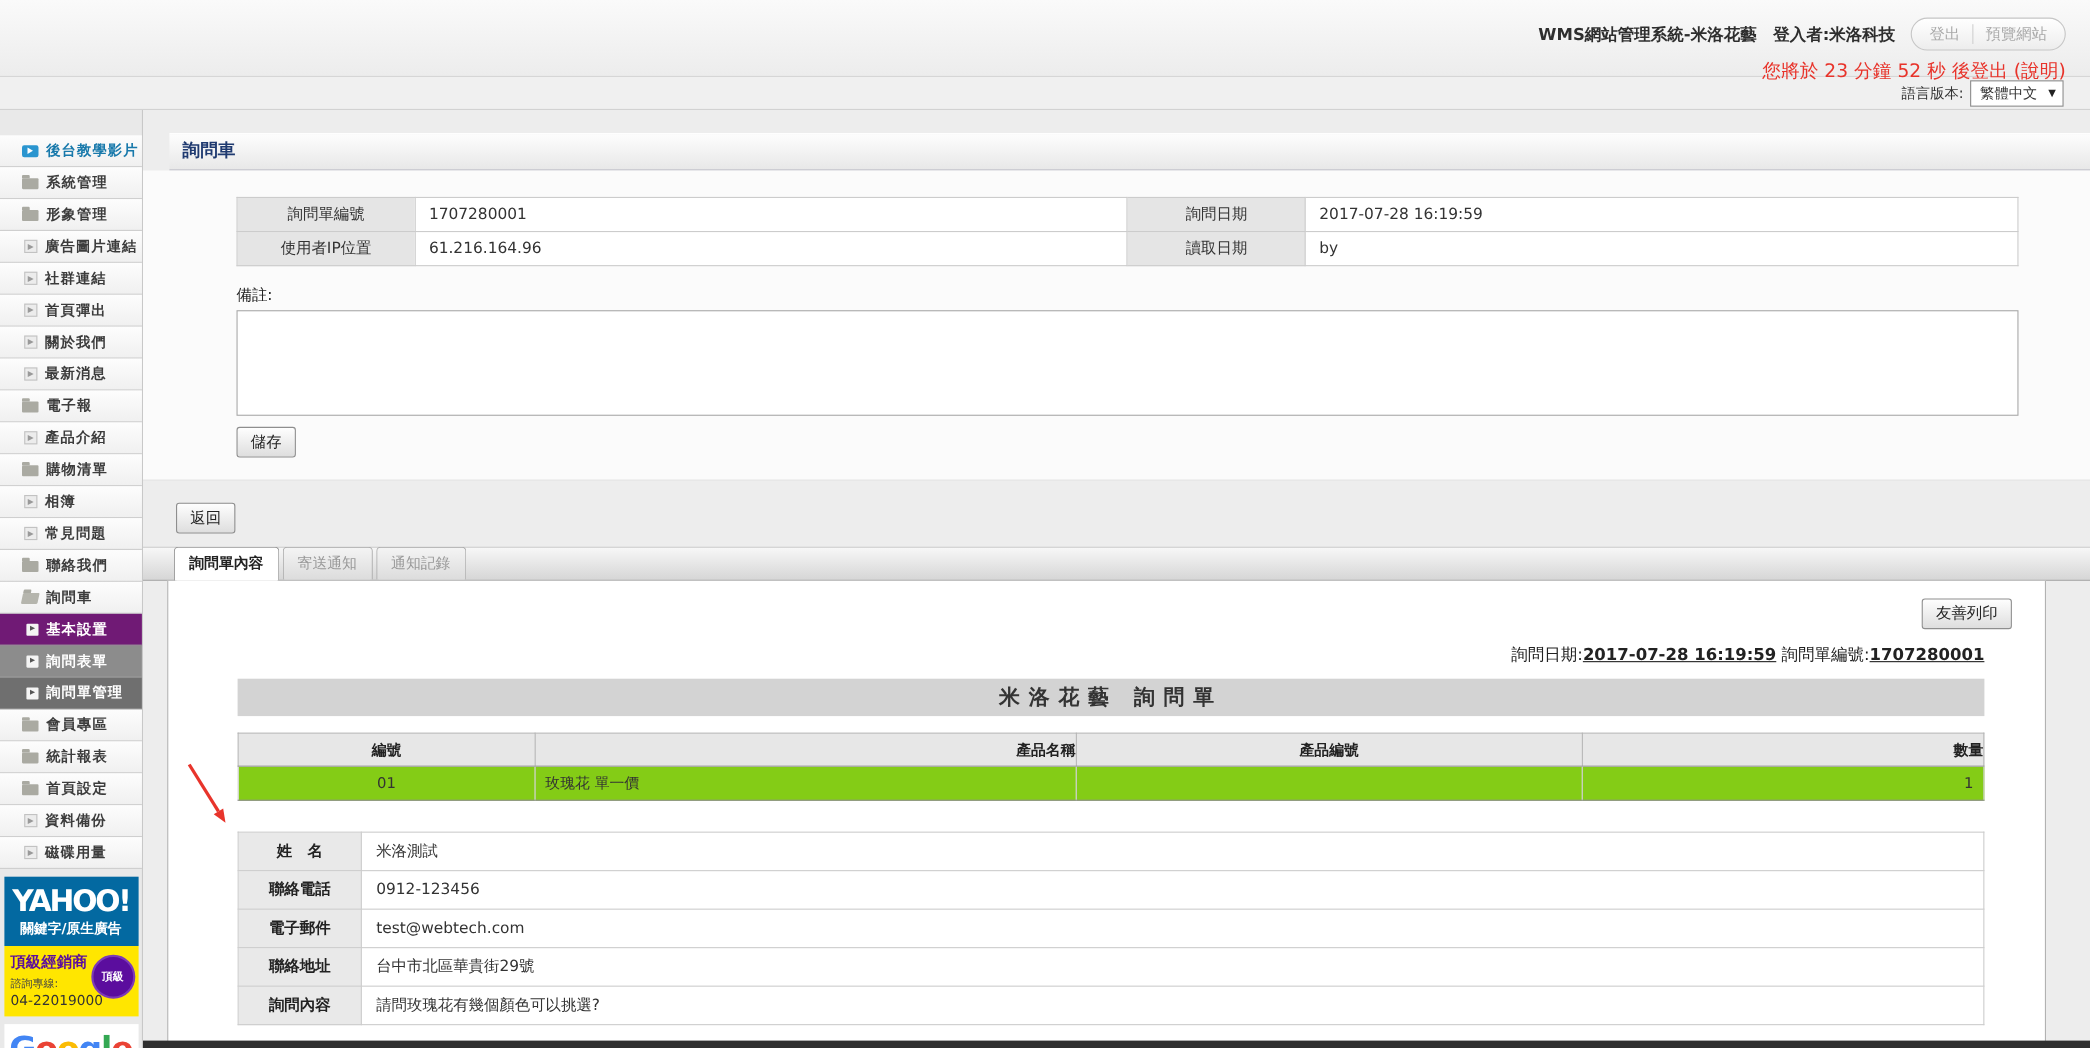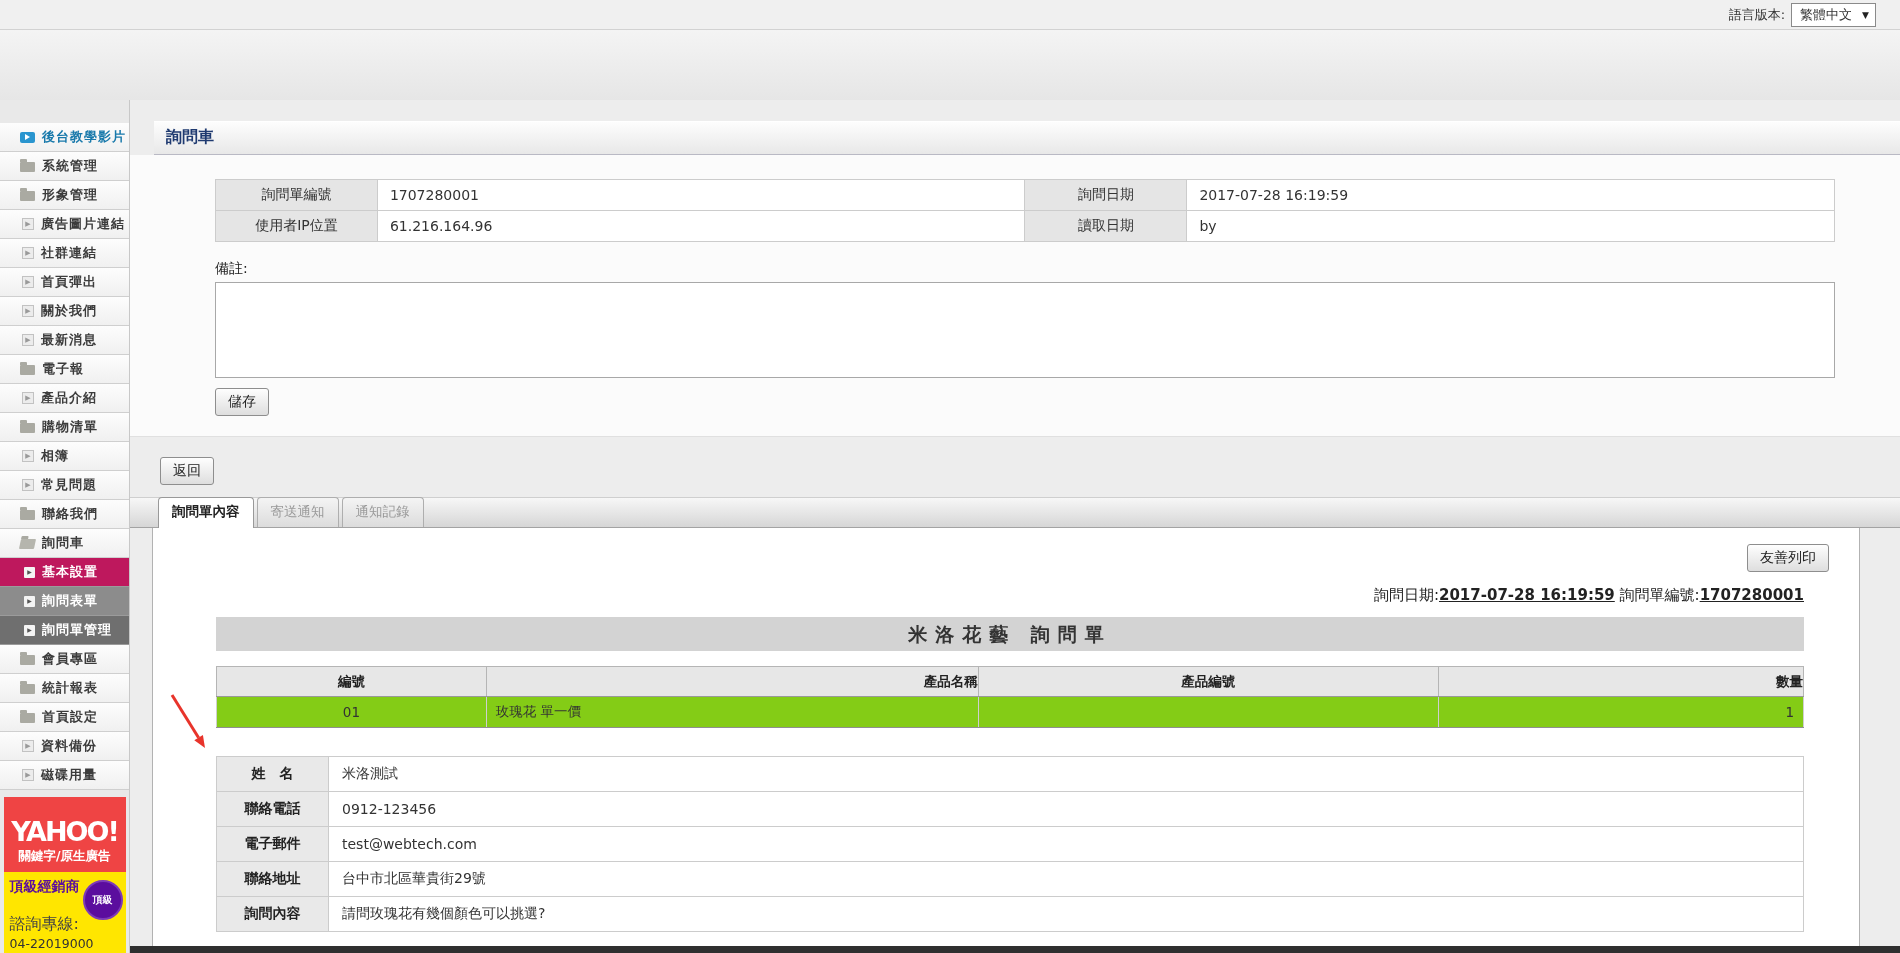--- a/index.html
+++ b/index.html
@@ -46,34 +46,34 @@
     border-top:3px solid transparent; border-bottom:3px solid transparent; }
   .ico-folder { width:15px; height:10px; background:#aaaaa2; border-radius:1px; position:relative; margin-top:2px; }
   .ico-folder::before { content:""; position:absolute; top:-3px; left:0; width:7px; height:3px;
     background:#aaaaa2; border-radius:1px 1px 0 0; }
   .ico-folder.open { transform:skewX(-12deg); background:#b5b5ad; }
   .ico-arrow { width:12px; height:12px; background:#ececec; border:1px solid #c2c2c2;
     color:#9a9a9a; font-size:7px; line-height:10px; text-align:center; margin-left:2px; }
   .sb-sub { height:29px; display:flex; align-items:center; gap:7px; padding-left:24px;
     border-bottom:1px solid #9b9b9b; cursor:pointer; }
   .sb-sub .sb-label { color:#fff; }
-  .sb-sub.shade-a { background:#be185d; }
+  .sb-sub.shade-a { background:#701a75; }
   .sb-sub.shade-b { background:#8c8c8c; }
   .sb-sub.selected { background:#6f6f6f; }
   .ico-subarrow { width:11px; height:11px; background:#f4f4f4; color:#555;
     font-size:6px; line-height:10px; text-align:center; border-radius:1px; }
 
   
   .ad-yahoo { width:122px; margin:7px auto 0; cursor:pointer; }
-  .yahoo-purple { background:#ef4444; color:#fff; text-align:center; padding:21px 2px 7px; }
+  .yahoo-purple { background:#0369a1; color:#fff; text-align:center; padding:9px 2px 7px; }
   .yahoo-brand { font-size:27px; font-weight:bold; letter-spacing:-2px; line-height:1; }
   .yahoo-tagline { font-size:12.5px; font-weight:bold; margin-top:3px; }
   .yahoo-yellow { background:#ffe600; position:relative; padding:6px 5px 7px 6px; }
   .yahoo-dealer { color:#5b0d9e; font-weight:bold; font-size:14px; }
-  .yahoo-hotline { font-size:16px; color:#444; margin-top:18px; }
+  .yahoo-hotline { font-size:10px; color:#444; margin-top:3px; }
   .yahoo-phone { font-size:12.5px; color:#333; margin-top:1px; }
   .yahoo-badge { position:absolute; right:3px; top:8px; width:40px; height:40px; border-radius:50%;
     background:#5b0d9e; border:2px solid #7d3ab8; color:#fff; display:flex; flex-direction:column;
     align-items:center; justify-content:center; font-size:10px; font-weight:bold; }
   .ad-google { width:122px; margin:7px auto 0; background:#fff; height:46px; overflow:hidden;
     text-align:center; padding-top:6px; cursor:pointer; }
   .ad-google span { font-size:30px; font-weight:bold; letter-spacing:-1px; }
   .g1,.g4 { color:#4285F4; } .g2,.g6 { color:#EA4335; } .g3 { color:#FBBC05; } .g5 { color:#34A853; }
 
   
@@ -123,20 +123,33 @@
   .detail-table td { border:1px solid #ccc; height:35px; font-size:14px; }
   .detail-table td.lbl { width:112px; background:#e9e9e9; font-weight:bold; text-align:center; color:#222;margin-top:12px; }
   .detail-table td.val { background:#fff; padding-left:13px; }
   .red-arrow { position:absolute; left:14px; top:164px; }
   .bottom-strip { position:absolute; left:130px; right:0; bottom:0; height:7px; background:#2f2f2f; }
 </style>
 </head>
 <body>
 
 <div class="header">
+  <div class="header-top">
+    <div class="hdr-right-col">
+      <div class="hdr-line1">
+        <span class="sys-title"><span>WMS網站管理系統-米洛花藝</span>　<span>登入者:米洛科技</span></span>
+        <span class="pill">
+          <span>登出</span>
+          <span class="pill-sep"></span>
+          <span>預覽網站</span>
+        </span>
+      </div>
+      <div class="session-warning">您將於 23 分鐘 52 秒 後登出 (說明)</div>
+    </div>
+  </div>
   <div class="header-lang">
     <span class="lang-label">語言版本:</span>
     <span class="lang-select">
       <span>繁體中文</span>
       <span class="lang-caret">▼</span>
     </span>
   </div>
 </div>
 
 <div class="main-row">

